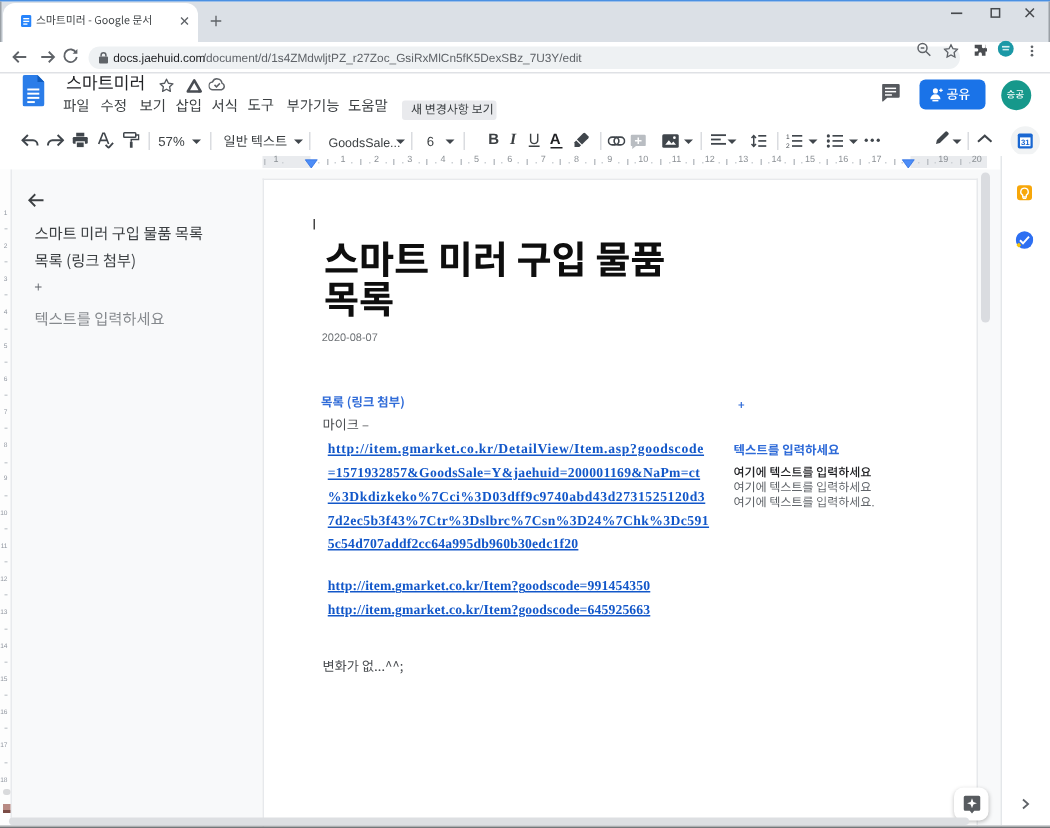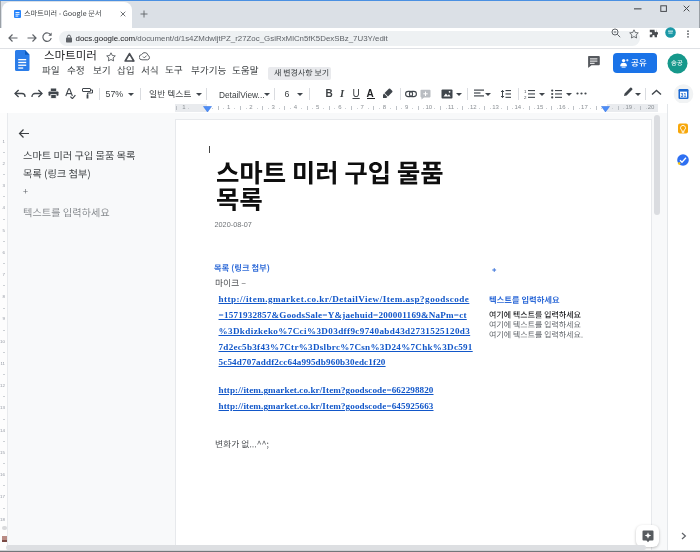--- a/index.html
+++ b/index.html
@@ -46,21 +46,21 @@
   </svg>
 <svg class="a" style="left:41px;top:32px;" width="12" height="12" viewBox="0 0 12 12">
     <path d="M9.8 3.2A4.2 4.2 0 1 0 10.2 6" stroke="#5f6368" stroke-width="1.2" fill="none"></path>
     <path d="M10.6 0.6v3.2H7.4z" fill="#5f6368"></path>
   </svg>
 <div class="a" style="left:59px;top:30.5px;width:581px;height:15.5px;background:#eef1f3;border-radius:8px"></div>
 <svg class="a" style="left:64.5px;top:33.5px;" width="8" height="9" viewBox="0 0 8 9">
     <rect x="1" y="3.6" width="6" height="4.8" rx="0.7" fill="#5f6368"></rect>
     <path d="M2.4 3.6V2.7a1.6 1.6 0 0 1 3.2 0v0.9" stroke="#5f6368" stroke-width="1" fill="none"></path>
   </svg>
-<div class="t" style="left:75.5px;top:34px;font-size:7.9px;color:#202124;letter-spacing:0px">docs.google.com</div>
+<div class="t" style="left:75.5px;top:34px;font-size:7.9px;color:#202124;letter-spacing:0px">docs.jaehuid.com</div>
 <div class="t" style="left:75.5px;top:34px;font-size:7.9px;color:#5f6368;"><span style="visibility:hidden">docs.google.com</span>/document/d/1s4ZMdwljtPZ_r27Zoc_GsiRxMlCn5fK5DexSBz_7U3Y/edit</div>
 <svg class="a" style="left:610.5px;top:28px;" width="10" height="10" viewBox="0 0 10 10">
     <circle cx="4" cy="4" r="3" stroke="#5f6368" stroke-width="1" fill="none"></circle>
     <path d="M2.8 4h2.4M6.3 6.3L9.2 9.2" stroke="#5f6368" stroke-width="1"></path>
   </svg>
 <svg class="a" style="left:628.5px;top:28.5px;" width="10" height="10" viewBox="0 0 10 10">
     <path d="M5 0.8l1.3 2.7 3 .4-2.2 2.1.5 3L5 7.6 2.4 9l.5-3L.7 3.9l3-.4z" fill="none" stroke="#5f6368" stroke-width="0.9"></path>
   </svg>
 <svg class="a" style="left:648.5px;top:29px;" width="9" height="9" viewBox="0 0 9 9">
     <path d="M3 0.8h2.6v1.3a1.1 1.1 0 1 0 2.2 0V0.8H8v2.4h1.3a1.1 1.1 0 1 1 0 2.2H8v2.8H5.6V7a1.1 1.1 0 1 0-2.2 0v1.2H0.8V5.4h1.3a1.1 1.1 0 1 0 0-2.2H0.8V0.8z" fill="#4a4d51"></path>
@@ -176,21 +176,21 @@
     <path d="M1 1l3 3 3-3z" fill="#40464c"></path>
   </svg>
 <div class="a" style="left:140px;top:87.5px;width:1px;height:12px;background:#dadce0"></div>
 <svg class="a" style="left:148.5px;top:89.8px;overflow:visible;" width="44" height="10" viewBox="0 0 44 10">
     <path fill="#3c4043" transform="translate(0,7.3)" d="M2.7 -7C1.5 -7 0.6 -6.3 0.6 -5.2C0.6 -4.2 1.5 -3.5 2.7 -3.5C3.9 -3.5 4.7 -4.2 4.7 -5.2C4.7 -6.3 3.9 -7 2.7 -7ZM2.7 -6.4C3.4 -6.4 4 -5.9 4 -5.2C4 -4.5 3.4 -4.1 2.7 -4.1C1.9 -4.1 1.3 -4.5 1.3 -5.2C1.3 -5.9 1.9 -6.4 2.7 -6.4ZM6.2 -7.3V-3.2H7V-7.3ZM1.8 -0V0.6H7.2V-0H2.5V-0.9H7V-2.8H1.8V-2.2H6.2V-1.4H1.8Z M8.9 -6.7V-2.8H12.5V-6.7H11.8V-5.4H9.6V-6.7ZM9.6 -4.8H11.8V-3.4H9.6ZM14 -7.3V-1.4H14.7V-4.3H15.9V-4.9H14.7V-7.3ZM9.8 -2V0.5H15.1V-0.1H10.5V-2Z M19.9 -2V-1.4H24.6V0.7H25.3V-2ZM24.6 -7.3V-2.3H25.3V-7.3ZM23.1 -7.1V-5.2H22V-4.6H23.1V-2.4H23.8V-7.1ZM19 -6.7V-2.8H19.5C20.7 -2.8 21.5 -2.9 22.4 -3L22.3 -3.6C21.5 -3.5 20.8 -3.4 19.7 -3.4V-4.5H21.7V-5.1H19.7V-6.1H22V-6.7Z M26.7 -1V-0.4H33.9V-1ZM29.9 -6.7V-6.1C29.9 -4.8 28.4 -3.6 27 -3.3L27.3 -2.7C28.5 -3 29.8 -3.8 30.3 -5C30.8 -3.8 32 -2.9 33.2 -2.7L33.6 -3.3C32.2 -3.5 30.7 -4.8 30.7 -6.1V-6.7Z M34.8 -1V-0.3H42V-1ZM35.7 -6.6V-2.4H41.2V-3H36.5V-4.2H40.9V-4.8H36.5V-6H41.1V-6.6Z"></path>
   </svg>
 <svg class="a" style="left:195px;top:91.5px;" width="8" height="5" viewBox="0 0 8 5">
     <path d="M1 1l3 3 3-3z" fill="#40464c"></path>
   </svg>
 <div class="a" style="left:205.5px;top:87.5px;width:1px;height:12px;background:#dadce0"></div>
-<div class="t" style="left:219px;top:89.5px;font-size:8.3px;color:#3c4043;">DetailView...</div>
+<div class="t" style="left:219px;top:89.5px;font-size:8.3px;color:#3c4043;">GoodsSale...</div>
 <svg class="a" style="left:263px;top:91.5px;" width="8" height="5" viewBox="0 0 8 5">
     <path d="M1 1l3 3 3-3z" fill="#40464c"></path>
   </svg>
 <div class="a" style="left:274px;top:87.5px;width:1px;height:12px;background:#dadce0"></div>
 <div class="t" style="left:284.5px;top:89.3px;font-size:8.8px;color:#3c4043;">6</div>
 <svg class="a" style="left:296px;top:91.5px;" width="8" height="5" viewBox="0 0 8 5">
     <path d="M1 1l3 3 3-3z" fill="#40464c"></path>
   </svg>
 <div class="a" style="left:309px;top:87.5px;width:1px;height:12px;background:#dadce0"></div>
 <div class="t" style="left:325.5px;top:88.2px;font-size:10px;color:#3c4043;font-weight:bold">B</div>
@@ -462,21 +462,21 @@
     <path fill="#2f6bd8" transform="translate(0,7.0)" d="M5.3 -5.8V-4.8H2.3V-5.8ZM1.1 -1.8V-0.9H5.3V0.7H6.4V-1.8ZM0.3 -3.2V-2.3H7.3V-3.2H4.3V-3.9H6.4V-6.6H1.2V-3.9H3.3V-3.2Z M8.7 -1.5V-0.6H13V0.7H14.1V-1.5ZM8.8 -4.2V-3.4H10.9V-2.8H8V-2H14.9V-2.8H12V-3.4H14.2V-4.2H9.9V-4.7H14.1V-6.8H8.8V-6H13V-5.5H8.8Z M19.1 1.7 19.9 1.4C19.2 0.1 18.8 -1.3 18.8 -2.6C18.8 -4 19.2 -5.4 19.9 -6.6L19.1 -6.9C18.3 -5.6 17.9 -4.3 17.9 -2.6C17.9 -1 18.3 0.4 19.1 1.7Z M25.9 -6.9V-2.3H27V-6.9ZM24.4 -2.1C22.8 -2.1 21.8 -1.6 21.8 -0.7C21.8 0.2 22.8 0.7 24.4 0.7C26.1 0.7 27.1 0.2 27.1 -0.7C27.1 -1.6 26.1 -2.1 24.4 -2.1ZM24.4 -1.3C25.4 -1.3 26 -1.1 26 -0.7C26 -0.3 25.4 -0.1 24.4 -0.1C23.4 -0.1 22.9 -0.3 22.9 -0.7C22.9 -1.1 23.4 -1.3 24.4 -1.3ZM21 -6.5V-5.6H23.5V-5H21V-2.6H21.7C23.2 -2.6 24.3 -2.6 25.4 -2.8L25.3 -3.7C24.3 -3.5 23.4 -3.5 22.1 -3.5V-4.2H24.6V-6.5Z M28.3 -1.1V-0.2H35.2V-1.1ZM29.1 -6.3V-5.4H33.4C33.4 -5 33.4 -4.6 33.4 -4.2L28.8 -4L29 -3.1L33.4 -3.3C33.3 -2.8 33.2 -2.3 33.1 -1.6L34.2 -1.5C34.5 -3.2 34.5 -4.3 34.5 -5.4V-6.3Z M39.1 -2.1V0.7H44.2V-2.1ZM43.1 -1.3V-0.2H40.2V-1.3ZM39.5 -7V-6.2H38V-5.3H39.5C39.5 -4.5 39 -3.6 37.7 -3.3L38.2 -2.4C39.1 -2.7 39.7 -3.2 40.1 -3.9C40.4 -3.3 41 -2.8 41.9 -2.6L42.4 -3.4C41.2 -3.7 40.6 -4.5 40.6 -5.3H42.1V-6.2H40.6V-7ZM43.1 -6.9V-4.9H41.9V-4.1H43.1V-2.4H44.2V-6.9Z M46.2 -6.7V-3.3H51.6V-6.7H50.5V-5.8H47.3V-6.7ZM47.3 -4.9H50.5V-4.1H47.3ZM45.4 -2.5V-1.7H48.3V0.7H49.4V-1.7H52.4V-2.5Z M53.9 1.7C54.7 0.4 55.2 -1 55.2 -2.6C55.2 -4.3 54.7 -5.6 53.9 -6.9L53.2 -6.6C53.9 -5.4 54.2 -4 54.2 -2.6C54.2 -1.3 53.9 0.1 53.2 1.4Z"></path>
   </svg>
 <svg class="a" style="left:214.5px;top:278.6px;overflow:visible;" width="32" height="10" viewBox="0 0 32 10">
     <path fill="#4a4d51" transform="translate(0,7.3)" d="M0.8 -6.5V-1.3H4.4V-6.5ZM3.7 -5.9V-1.9H1.5V-5.9ZM5.8 -7.3V0.7H6.6V-3.5H7.9V-4.1H6.6V-7.3Z M14.3 -7.3V0.7H15V-7.3ZM10.9 -6.7C9.7 -6.7 8.8 -5.6 8.8 -3.9C8.8 -2.2 9.7 -1.1 10.9 -1.1C12 -1.1 12.9 -2.2 12.9 -3.9C12.9 -5.6 12 -6.7 10.9 -6.7ZM10.9 -6C11.6 -6 12.2 -5.2 12.2 -3.9C12.2 -2.6 11.6 -1.8 10.9 -1.8C10.1 -1.8 9.5 -2.6 9.5 -3.9C9.5 -5.2 10.1 -6 10.9 -6Z M16.6 -1V-0.4H23.8V-1ZM17.5 -6.5V-5.9H22.2V-5.5C22.2 -5.1 22.2 -4.7 22.2 -4.3L17.3 -4L17.4 -3.4L22.2 -3.7C22.1 -3.1 22.1 -2.4 21.9 -1.7L22.6 -1.6C22.9 -3.2 22.9 -4.3 22.9 -5.5V-6.5Z M26.7 -2.2H30.6V-2.7H26.7Z"></path>
   </svg>
 <div class="t" style="left:218.5px;top:293.6px;font-size:9.1px;color:#1257c9;font-family:Liberation Serif,serif;font-weight:bold;text-decoration:underline;letter-spacing:0.48px">http://item.gmarket.co.kr/DetailView/Item.asp?goodscode</div>
 <div class="t" style="left:218.5px;top:309.6px;font-size:9.1px;color:#1257c9;font-family:Liberation Serif,serif;font-weight:bold;text-decoration:underline;letter-spacing:0.22px">=1571932857&amp;GoodsSale=Y&amp;jaehuid=200001169&amp;NaPm=ct</div>
 <div class="t" style="left:218.5px;top:325.6px;font-size:9.1px;color:#1257c9;font-family:Liberation Serif,serif;font-weight:bold;text-decoration:underline;letter-spacing:0.38px">%3Dkdizkeko%7Cci%3D03dff9c9740abd43d2731525120d3</div>
 <div class="t" style="left:218.5px;top:341.6px;font-size:9.1px;color:#1257c9;font-family:Liberation Serif,serif;font-weight:bold;text-decoration:underline;letter-spacing:0.28px">7d2ec5b3f43%7Ctr%3Dslbrc%7Csn%3D24%7Chk%3Dc591</div>
 <div class="t" style="left:218.5px;top:357.3px;font-size:9.1px;color:#1257c9;font-family:Liberation Serif,serif;font-weight:bold;text-decoration:underline;letter-spacing:0.15px">5c54d707addf2cc64a995db960b30edc1f20</div>
-<div class="t" style="left:218.5px;top:385.3px;font-size:9.1px;color:#1257c9;font-family:Liberation Serif,serif;font-weight:bold;text-decoration:underline;letter-spacing:0.1px">http://item.gmarket.co.kr/Item?goodscode=662298820</div>
+<div class="t" style="left:218.5px;top:385.3px;font-size:9.1px;color:#1257c9;font-family:Liberation Serif,serif;font-weight:bold;text-decoration:underline;letter-spacing:0.1px">http://item.gmarket.co.kr/Item?goodscode=991454350</div>
 <div class="t" style="left:218.5px;top:401.1px;font-size:9.1px;color:#1257c9;font-family:Liberation Serif,serif;font-weight:bold;text-decoration:underline;letter-spacing:0.1px">http://item.gmarket.co.kr/Item?goodscode=645925663</div>
 <svg class="a" style="left:215.0px;top:440.2px;overflow:visible;" width="55" height="11" viewBox="0 0 55 11">
     <path fill="#4a4d51" transform="translate(0,7.3)" d="M1.6 -4.8H3.7V-3.3H1.6ZM6.3 -5.2V-4.1H4.4V-5.2ZM0.8 -6.7V-2.7H4.4V-3.5H6.3V-1.4H7V-7.3H6.3V-5.8H4.4V-6.7H3.7V-5.3H1.6V-6.7ZM1.9 -2V0.5H7.2V-0.1H2.6V-2Z M11 -4.7C11.7 -4.7 12.1 -4.3 12.1 -3.8C12.1 -3.2 11.7 -2.9 11 -2.9C10.3 -2.9 9.8 -3.2 9.8 -3.8C9.8 -4.3 10.3 -4.7 11 -4.7ZM11 -5.3C9.8 -5.3 9.1 -4.7 9.1 -3.8C9.1 -3 9.7 -2.5 10.6 -2.3V-1.5C9.8 -1.4 9.1 -1.4 8.4 -1.4L8.6 -0.8C9.9 -0.8 11.8 -0.8 13.5 -1.2L13.5 -1.7C12.8 -1.6 12.1 -1.5 11.3 -1.5V-2.3C12.2 -2.4 12.8 -3 12.8 -3.8C12.8 -4.7 12.1 -5.3 11 -5.3ZM13.9 -7.3V0.7H14.7V-3.3H15.9V-3.9H14.7V-7.3ZM10.6 -7.3V-6.3H8.6V-5.7H13.3V-6.3H11.3V-7.3Z M22 -7.3V0.7H22.7V-3.4H24V-4H22.7V-7.3ZM17 -6.4V-5.8H20C19.8 -3.9 18.7 -2.4 16.7 -1.4L17.1 -0.8C19.7 -2.1 20.7 -4.2 20.7 -6.4Z M27.6 -2.6V0.6H30.4V-2.6H29.7V-1.6H28.3V-2.6ZM28.3 -1.1H29.7V0H28.3ZM28.9 -6.3C29.7 -6.3 30.2 -5.8 30.2 -5.1C30.2 -4.4 29.7 -3.9 28.9 -3.9C28.1 -3.9 27.5 -4.4 27.5 -5.1C27.5 -5.8 28.1 -6.3 28.9 -6.3ZM31.9 -2.7V-2C31.9 -1.2 31.4 -0.3 30.5 0.1L30.8 0.6C31.5 0.3 32 -0.2 32.3 -0.9C32.5 -0.2 33 0.4 33.7 0.6L34.1 0.1C33.1 -0.3 32.6 -1.1 32.6 -2V-2.7ZM32.5 -7.3V-5.4H30.9C30.7 -6.3 29.9 -6.9 28.9 -6.9C27.7 -6.9 26.8 -6.2 26.8 -5.1C26.8 -4 27.7 -3.3 28.9 -3.3C29.9 -3.3 30.8 -3.9 30.9 -4.8H32.5V-3.1H33.2V-7.3Z M35.6 0.1C35.9 0.1 36.2 -0.1 36.2 -0.5C36.2 -0.9 35.9 -1.1 35.6 -1.1C35.3 -1.1 35 -0.9 35 -0.5C35 -0.1 35.3 0.1 35.6 0.1Z M38 0.1C38.3 0.1 38.6 -0.1 38.6 -0.5C38.6 -0.9 38.3 -1.1 38 -1.1C37.7 -1.1 37.4 -0.9 37.4 -0.5C37.4 -0.1 37.7 0.1 38 0.1Z M40.5 0.1C40.8 0.1 41.1 -0.1 41.1 -0.5C41.1 -0.9 40.8 -1.1 40.5 -1.1C40.1 -1.1 39.9 -0.9 39.9 -0.5C39.9 -0.1 40.1 0.1 40.5 0.1Z M42.3 -2.8H43L43.6 -4.5L44.1 -5.8H44.2L44.6 -4.5L45.3 -2.8H46L44.5 -6.6H43.8Z M47.2 -2.8H47.9L48.5 -4.5L49 -5.8H49L49.5 -4.5L50.2 -2.8H50.9L49.4 -6.6H48.7Z M52.7 -3.4C53 -3.4 53.3 -3.7 53.3 -4C53.3 -4.4 53 -4.7 52.7 -4.7C52.4 -4.7 52.1 -4.4 52.1 -4C52.1 -3.7 52.4 -3.4 52.7 -3.4ZM52.1 1.7C52.9 1.3 53.4 0.7 53.4 -0.2C53.4 -0.8 53.2 -1.1 52.7 -1.1C52.4 -1.1 52.1 -0.9 52.1 -0.5C52.1 -0.2 52.4 0 52.7 0L52.8 0C52.8 0.5 52.5 1 51.9 1.2Z"></path>
   </svg>
 <svg class="a" style="left:491.5px;top:267.8px;overflow:visible;" width="6" height="6" viewBox="0 0 6 6">
     <path fill="#2f6bd8" transform="translate(0,4.8)" d="M1.8 -0.8H2.6V-2.4H4.1V-3.2H2.6V-4.8H1.8V-3.2H0.3V-2.4H1.8Z"></path>
   </svg>
 <svg class="a" style="left:489.0px;top:295.5px;overflow:visible;" width="72" height="10" viewBox="0 0 72 10">
     <path fill="#2f6bd8" transform="translate(0,7.0)" d="M1.6 -1.9V-1H5.8V0.7H6.9V-1.9ZM5.8 -7V-2.1H6.9V-7ZM4.3 -6.8V-5H3.6V-4.1H4.3V-2.2H5.4V-6.8ZM0.6 -6.4V-2.5H1.2C2.3 -2.5 3 -2.5 3.9 -2.7L3.8 -3.5C3.1 -3.4 2.5 -3.4 1.7 -3.3V-4.1H3.3V-4.9H1.7V-5.6H3.5V-6.4Z M8 -1.1V-0.2H14.9V-1.1ZM10.8 -6.5V-6C10.8 -4.9 9.9 -3.6 8.1 -3.3L8.6 -2.4C9.9 -2.7 10.9 -3.4 11.4 -4.4C11.9 -3.4 12.9 -2.7 14.2 -2.4L14.7 -3.3C13 -3.6 12 -4.8 12 -6V-6.5Z M15.6 -1V-0.1H22.6V-1ZM16.4 -6.4V-2.1H21.8V-3H17.5V-3.8H21.6V-4.7H17.5V-5.5H21.8V-6.4Z M23.2 -3.5V-2.7H30.2V-3.5ZM24 -0.1V0.7H29.6V-0.1H25.1V-0.5H29.4V-2.3H24V-1.6H28.3V-1.2H24ZM24.1 -4.6V-3.9H29.5V-4.6H25.2V-5H29.4V-6.8H24.1V-6.1H28.3V-5.7H24.1Z M38 -6.9V-2.8H39.2V-6.9ZM34 -2.5V0.7H39.2V-2.5H38.1V-1.8H35.1V-2.5ZM35.1 -0.9H38.1V-0.2H35.1ZM35 -6.6C33.8 -6.6 32.9 -5.9 32.9 -4.8C32.9 -3.8 33.8 -3 35 -3C36.2 -3 37.1 -3.8 37.1 -4.8C37.1 -5.9 36.2 -6.6 35 -6.6ZM35 -5.7C35.6 -5.7 36 -5.4 36 -4.8C36 -4.2 35.6 -3.9 35 -3.9C34.4 -3.9 34 -4.2 34 -4.8C34 -5.4 34.4 -5.7 35 -5.7Z M41.6 -1.9V-1H45.7V0.7H46.8V-1.9ZM40.7 -6.5V-5.6H43V-4.9H40.7V-2.4H41.3C42.8 -2.4 43.5 -2.4 44.4 -2.6L44.3 -3.5C43.6 -3.3 42.9 -3.3 41.8 -3.3V-4.1H44.1V-6.5ZM44.5 -4.2V-3.4H45.7V-2.2H46.8V-6.9H45.7V-5.9H44.5V-5H45.7V-4.2Z M50.3 -4.5C49.1 -4.5 48.3 -3.7 48.3 -2.7C48.3 -1.6 49.1 -0.8 50.3 -0.8C51.4 -0.8 52.2 -1.6 52.2 -2.7C52.2 -3.7 51.4 -4.5 50.3 -4.5ZM50.3 -3.6C50.8 -3.6 51.1 -3.3 51.1 -2.7C51.1 -2.1 50.8 -1.7 50.3 -1.7C49.7 -1.7 49.4 -2.1 49.4 -2.7C49.4 -3.3 49.7 -3.6 50.3 -3.6ZM53 -6.9V0.7H54.1V-3H55.2V-4H54.1V-6.9ZM49.7 -6.8V-5.8H48V-4.9H52.5V-5.8H50.8V-6.8Z M61.2 -7V0.7H62.3V-7ZM59.7 -6.8V-4.4H58.7V-3.5H59.7V0.4H60.7V-6.8ZM57.1 -6.3V-5C57.1 -3.7 56.7 -2.3 55.5 -1.6L56.2 -0.8C56.9 -1.2 57.3 -1.9 57.6 -2.8C57.8 -2 58.3 -1.4 58.9 -1L59.5 -1.8C58.5 -2.5 58.1 -3.8 58.1 -5V-6.3Z M66.8 -5.7C67.9 -5.7 68.6 -5.3 68.6 -4.5C68.6 -3.8 67.9 -3.3 66.8 -3.3C65.7 -3.3 65 -3.8 65 -4.5C65 -5.3 65.7 -5.7 66.8 -5.7ZM66.8 -6.6C65.1 -6.6 63.9 -5.8 63.9 -4.5C63.9 -3.8 64.3 -3.3 64.8 -2.9V-1.1H63.3V-0.2H70.3V-1.1H68.7V-2.9C69.3 -3.3 69.7 -3.8 69.7 -4.5C69.7 -5.8 68.4 -6.6 66.8 -6.6ZM65.9 -1.1V-2.5C66.2 -2.5 66.5 -2.4 66.8 -2.4C67.1 -2.4 67.4 -2.5 67.6 -2.5V-1.1Z"></path>
   </svg>

